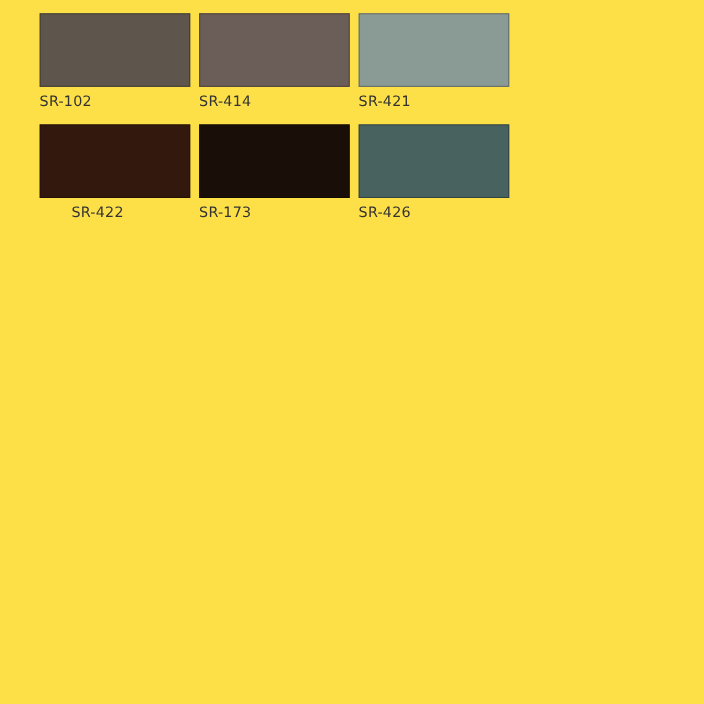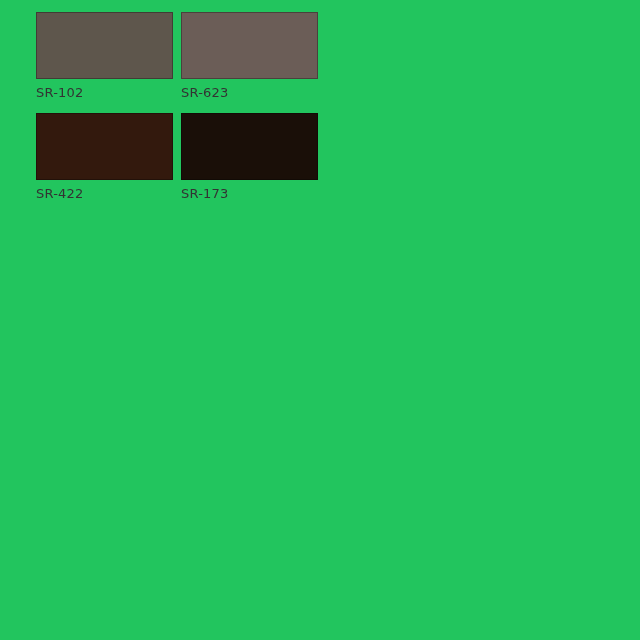--- a/index.html
+++ b/index.html
@@ -14,21 +14,21 @@
     font-family: "DejaVu Sans", "Liberation Sans", sans-serif;
     overflow: hidden;
   }
 
   #swatch-palette {
     position: absolute;
     left: 0;
     top: 0;
     width: 640px;
     height: 640px;
-    background: #22c55e;
+    background: #fde047;
   }
 
   .swatch-row {
     display: flex;
     flex-direction: row;
     align-items: flex-start;
     padding-left: 36px;
     box-sizing: border-box;
   }
 
@@ -70,34 +70,42 @@
   <div class="swatch-row" id="swatch-row-1">
 
     <div class="swatch-cell">
       <div class="swatch-chip" style="background-color: rgb(94, 86, 76); border-color: rgba(0, 0, 0, 0.3);"></div>
       <div class="swatch-label" style="color: rgb(51, 51, 51);">SR-102</div>
     </div>
 
 
     <div class="swatch-cell">
       <div class="swatch-chip" style="background-color: rgb(107, 93, 87); border-color: rgba(0, 0, 0, 0.3);"></div>
-      <div class="swatch-label" style="color: rgb(51, 51, 51);">SR-623</div>
+      <div class="swatch-label" style="color: rgb(51, 51, 51);">SR-414</div>
     </div>
 
+    <div class="swatch-cell">
+      <div class="swatch-chip" style="background-color: rgb(138, 154, 148); border-color: rgba(0, 0, 0, 0.3);"></div>
+      <div class="swatch-label" style="color: rgb(51, 51, 51);">SR-421</div>
+    </div>
 
   </div>
 
   <div class="swatch-row" id="swatch-row-2">
 
     <div class="swatch-cell">
       <div class="swatch-chip" style="background-color: rgb(51, 25, 13); border-color: rgba(0, 0, 0, 0.3);"></div>
-      <div class="swatch-label" style="color: rgb(51, 51, 51);">SR-422</div>
+      <div class="swatch-label" style="color: rgb(51, 51, 51); margin-left: 29px;">SR-422</div>
     </div>
 
     <div class="swatch-cell">
       <div class="swatch-chip" style="background-color: rgb(26, 15, 8); border-color: rgba(0, 0, 0, 0.3);"></div>
       <div class="swatch-label" style="color: rgb(51, 51, 51);">SR-173</div>
     </div>
 
+    <div class="swatch-cell">
+      <div class="swatch-chip" style="background-color: rgb(72, 98, 96); border-color: rgba(0, 0, 0, 0.3);"></div>
+      <div class="swatch-label" style="color: rgb(51, 51, 51);">SR-426</div>
+    </div>
 
   </div>
 
 </div>
 
 </body></html>

